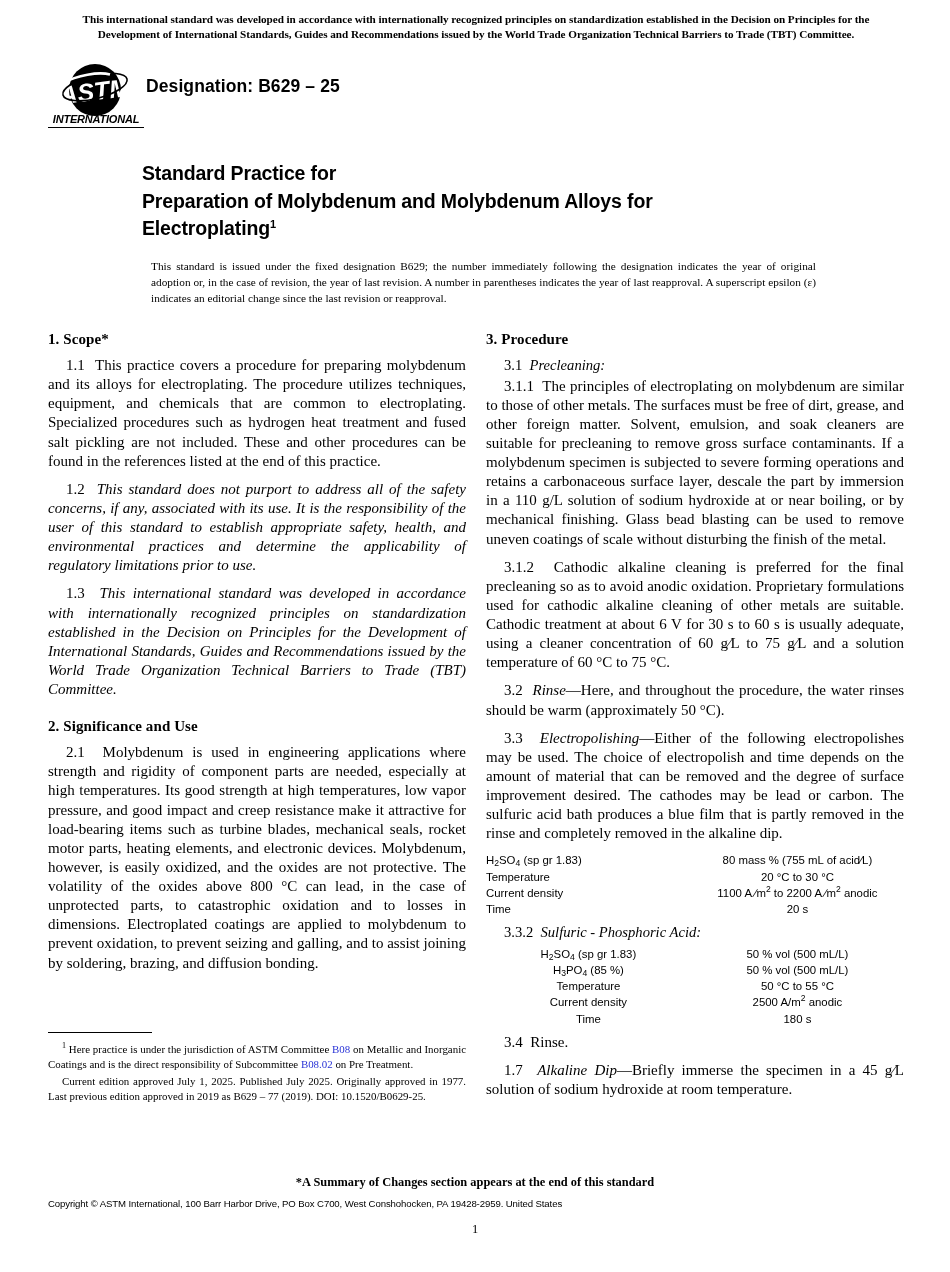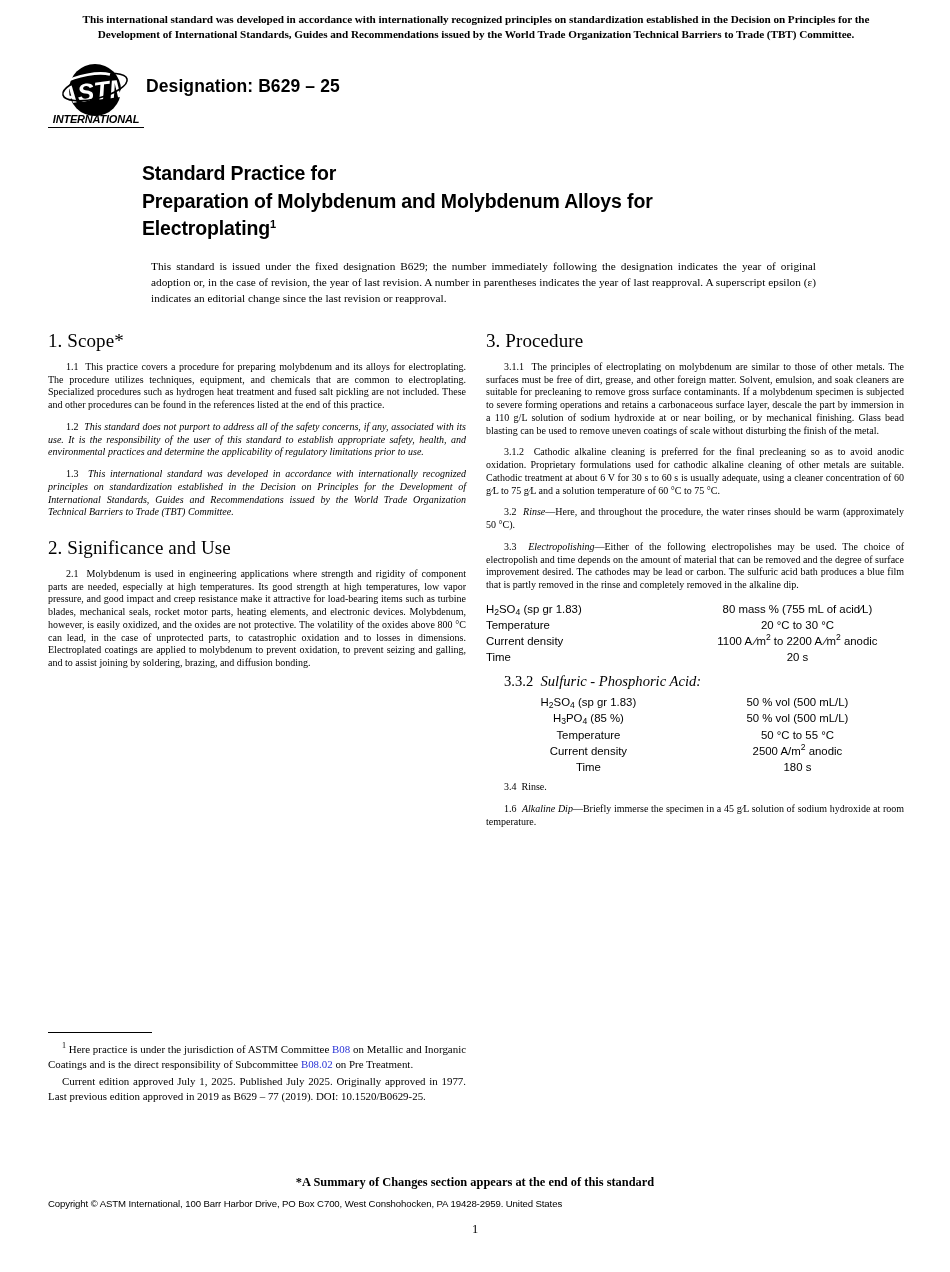--- a/index.html
+++ b/index.html
@@ -110,30 +110,30 @@
   
   .col {
     position: absolute;
     top: 330px;
     width: 418px;
   }
   .col-left  { left: 48px; }
   .col-right { left: 486px; }
 
   h2.sec {
-    font-size: 19px;
-    font-weight: normal;
+    font-size: 15px;
+    font-weight: bold;
     margin: 0 0 8px 0;
     line-height: 1.2;
     letter-spacing: 0.1px;
   }
   h2.sec.spaced { margin-top: 18px; }
 
   p.para {
-    font-size: 10px;
+    font-size: 15px;
     line-height: 1.275;
     margin: 0 0 9px 0;
     text-align: justify;
     text-justify: inter-word;
     text-indent: 18px;
     hyphens: manual;
   }
   p.para i, p.para em { font-style: italic; }
 
   .subhead {
@@ -261,20 +261,21 @@
     <h2 class="sec spaced">2. Significance and Use</h2>
 
     <p class="para"><span>2.1</span>&nbsp; <span>Molybdenum is used in engineering applications where strength and rigidity of component parts are needed, especially at high temperatures. Its good strength at high temperatures, low vapor pressure, and good impact and creep resistance make it attractive for load-bearing items such as turbine blades, mechanical seals, rocket motor parts, heating elements, and electronic devices. Molybdenum, however, is easily oxidized, and the oxides are not protective. The volatility of the oxides above 800 °C can lead, in the case of unprotected parts, to catastrophic oxidation and to losses in dimensions. Electroplated coatings are applied to molybdenum to prevent oxidation, to prevent seizing and galling, and to assist joining by soldering, brazing, and diffusion bonding.</span></p>
 
   </div>
 
   <div class="col col-right">
 
     <h2 class="sec">3. Procedure</h2>
 
+    <div class="subhead"><span>3.1</span>&nbsp; <i>Precleaning:</i></div>
 
     <p class="para"><span>3.1.1</span>&nbsp; <span>The principles of electroplating on molybdenum are similar to those of other metals. The surfaces must be free of dirt, grease, and other foreign matter. Solvent, emulsion, and soak cleaners are suitable for precleaning to remove gross surface contaminants. If a molybdenum specimen is subjected to severe forming operations and retains a carbonaceous surface layer, descale the part by immersion in a 110 g/L solution of sodium hydroxide at or near boiling, or by mechanical finishing. Glass bead blasting can be used to remove uneven coatings of scale without disturbing the finish of the metal.</span></p>
 
     <p class="para"><span>3.1.2</span>&nbsp; <span>Cathodic alkaline cleaning is preferred for the final precleaning so as to avoid anodic oxidation. Proprietary formulations used for cathodic alkaline cleaning of other metals are suitable. Cathodic treatment at about 6 V for 30 s to 60 s is usually adequate, using a cleaner concentration of 60 g∕L to 75 g∕L and a solution temperature of 60 °C to 75 °C.</span></p>
 
     <p class="para"><span>3.2</span>&nbsp; <i>Rinse</i><span>—Here, and throughout the procedure, the water rinses should be warm (approximately 50 °C).</span></p>
 
     <p class="para"><span>3.3</span>&nbsp; <i>Electropolishing</i><span>—Either of the following electropolishes may be used. The choice of electropolish and time depends on the amount of material that can be removed and the degree of surface improvement desired. The cathodes may be lead or carbon. The sulfuric acid bath produces a blue film that is partly removed in the rinse and completely removed in the alkaline dip.</span></p>
 
 
@@ -321,21 +322,21 @@
           </tr>
           <tr>
             <td class="k">Time</td>
             <td class="v">180 s</td>
           </tr>
         </tbody>
     </table>
 
     <p class="para"><span>3.4</span>&nbsp; <span>Rinse.</span></p>
 
-    <p class="para"><span>1.6</span>&nbsp; <i>Alkaline Dip</i><span>—Briefly immerse the specimen in a 45 g∕L solution of sodium hydroxide at room temperature.</span></p>
+    <p class="para"><span>1.7</span>&nbsp; <i>Alkaline Dip</i><span>—Briefly immerse the specimen in a 45 g∕L solution of sodium hydroxide at room temperature.</span></p>
 
   </div>
 
   <div class="footnote-rule"></div>
   <div class="footnote">
     <p><sup>1</sup>&nbsp;<span>Here practice is under the jurisdiction of ASTM Committee </span><span class="lnk">B08</span><span> on Metallic and Inorganic Coatings and is the direct responsibility of Subcommittee </span><span class="lnk">B08.02</span><span> on Pre Treatment.</span></p>
     <p class="second">Current edition approved July 1, 2025. Published July 2025. Originally approved in 1977. Last previous edition approved in 2019 as B629 – 77 (2019). DOI: 10.1520/B0629-25.</p>
   </div>
 
   <div class="summary-note">*A Summary of Changes section appears at the end of this standard</div>

